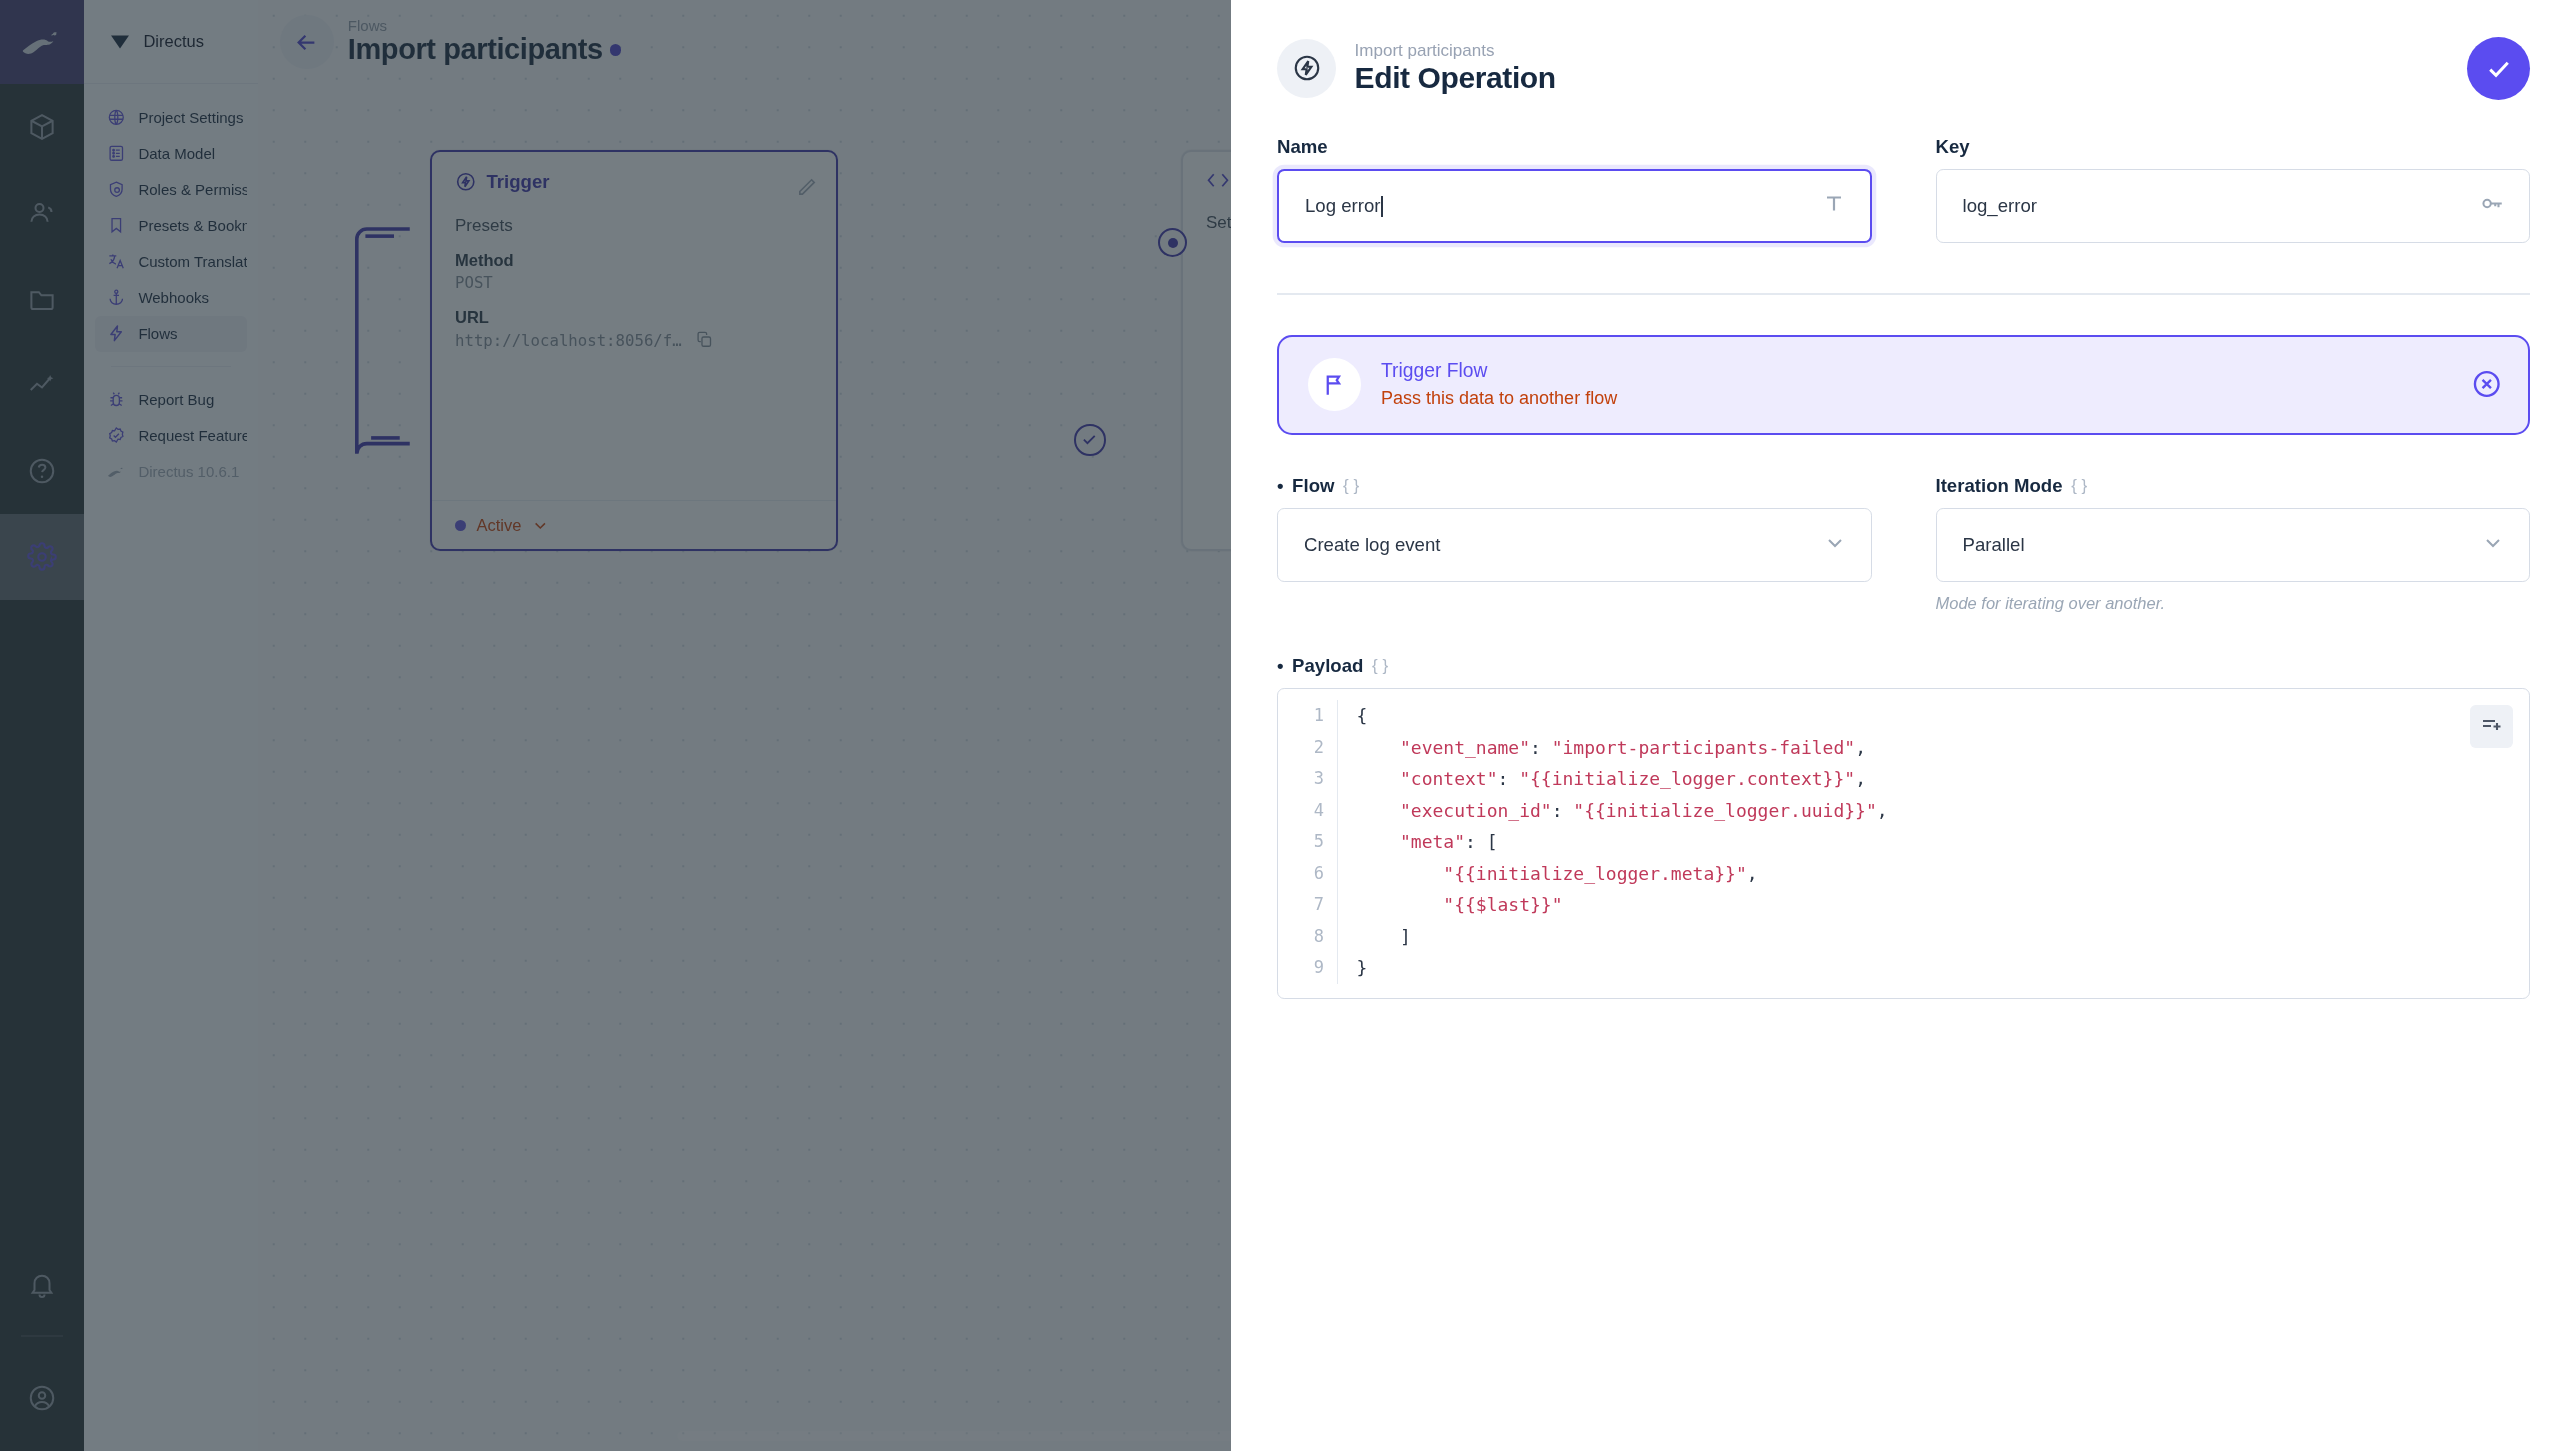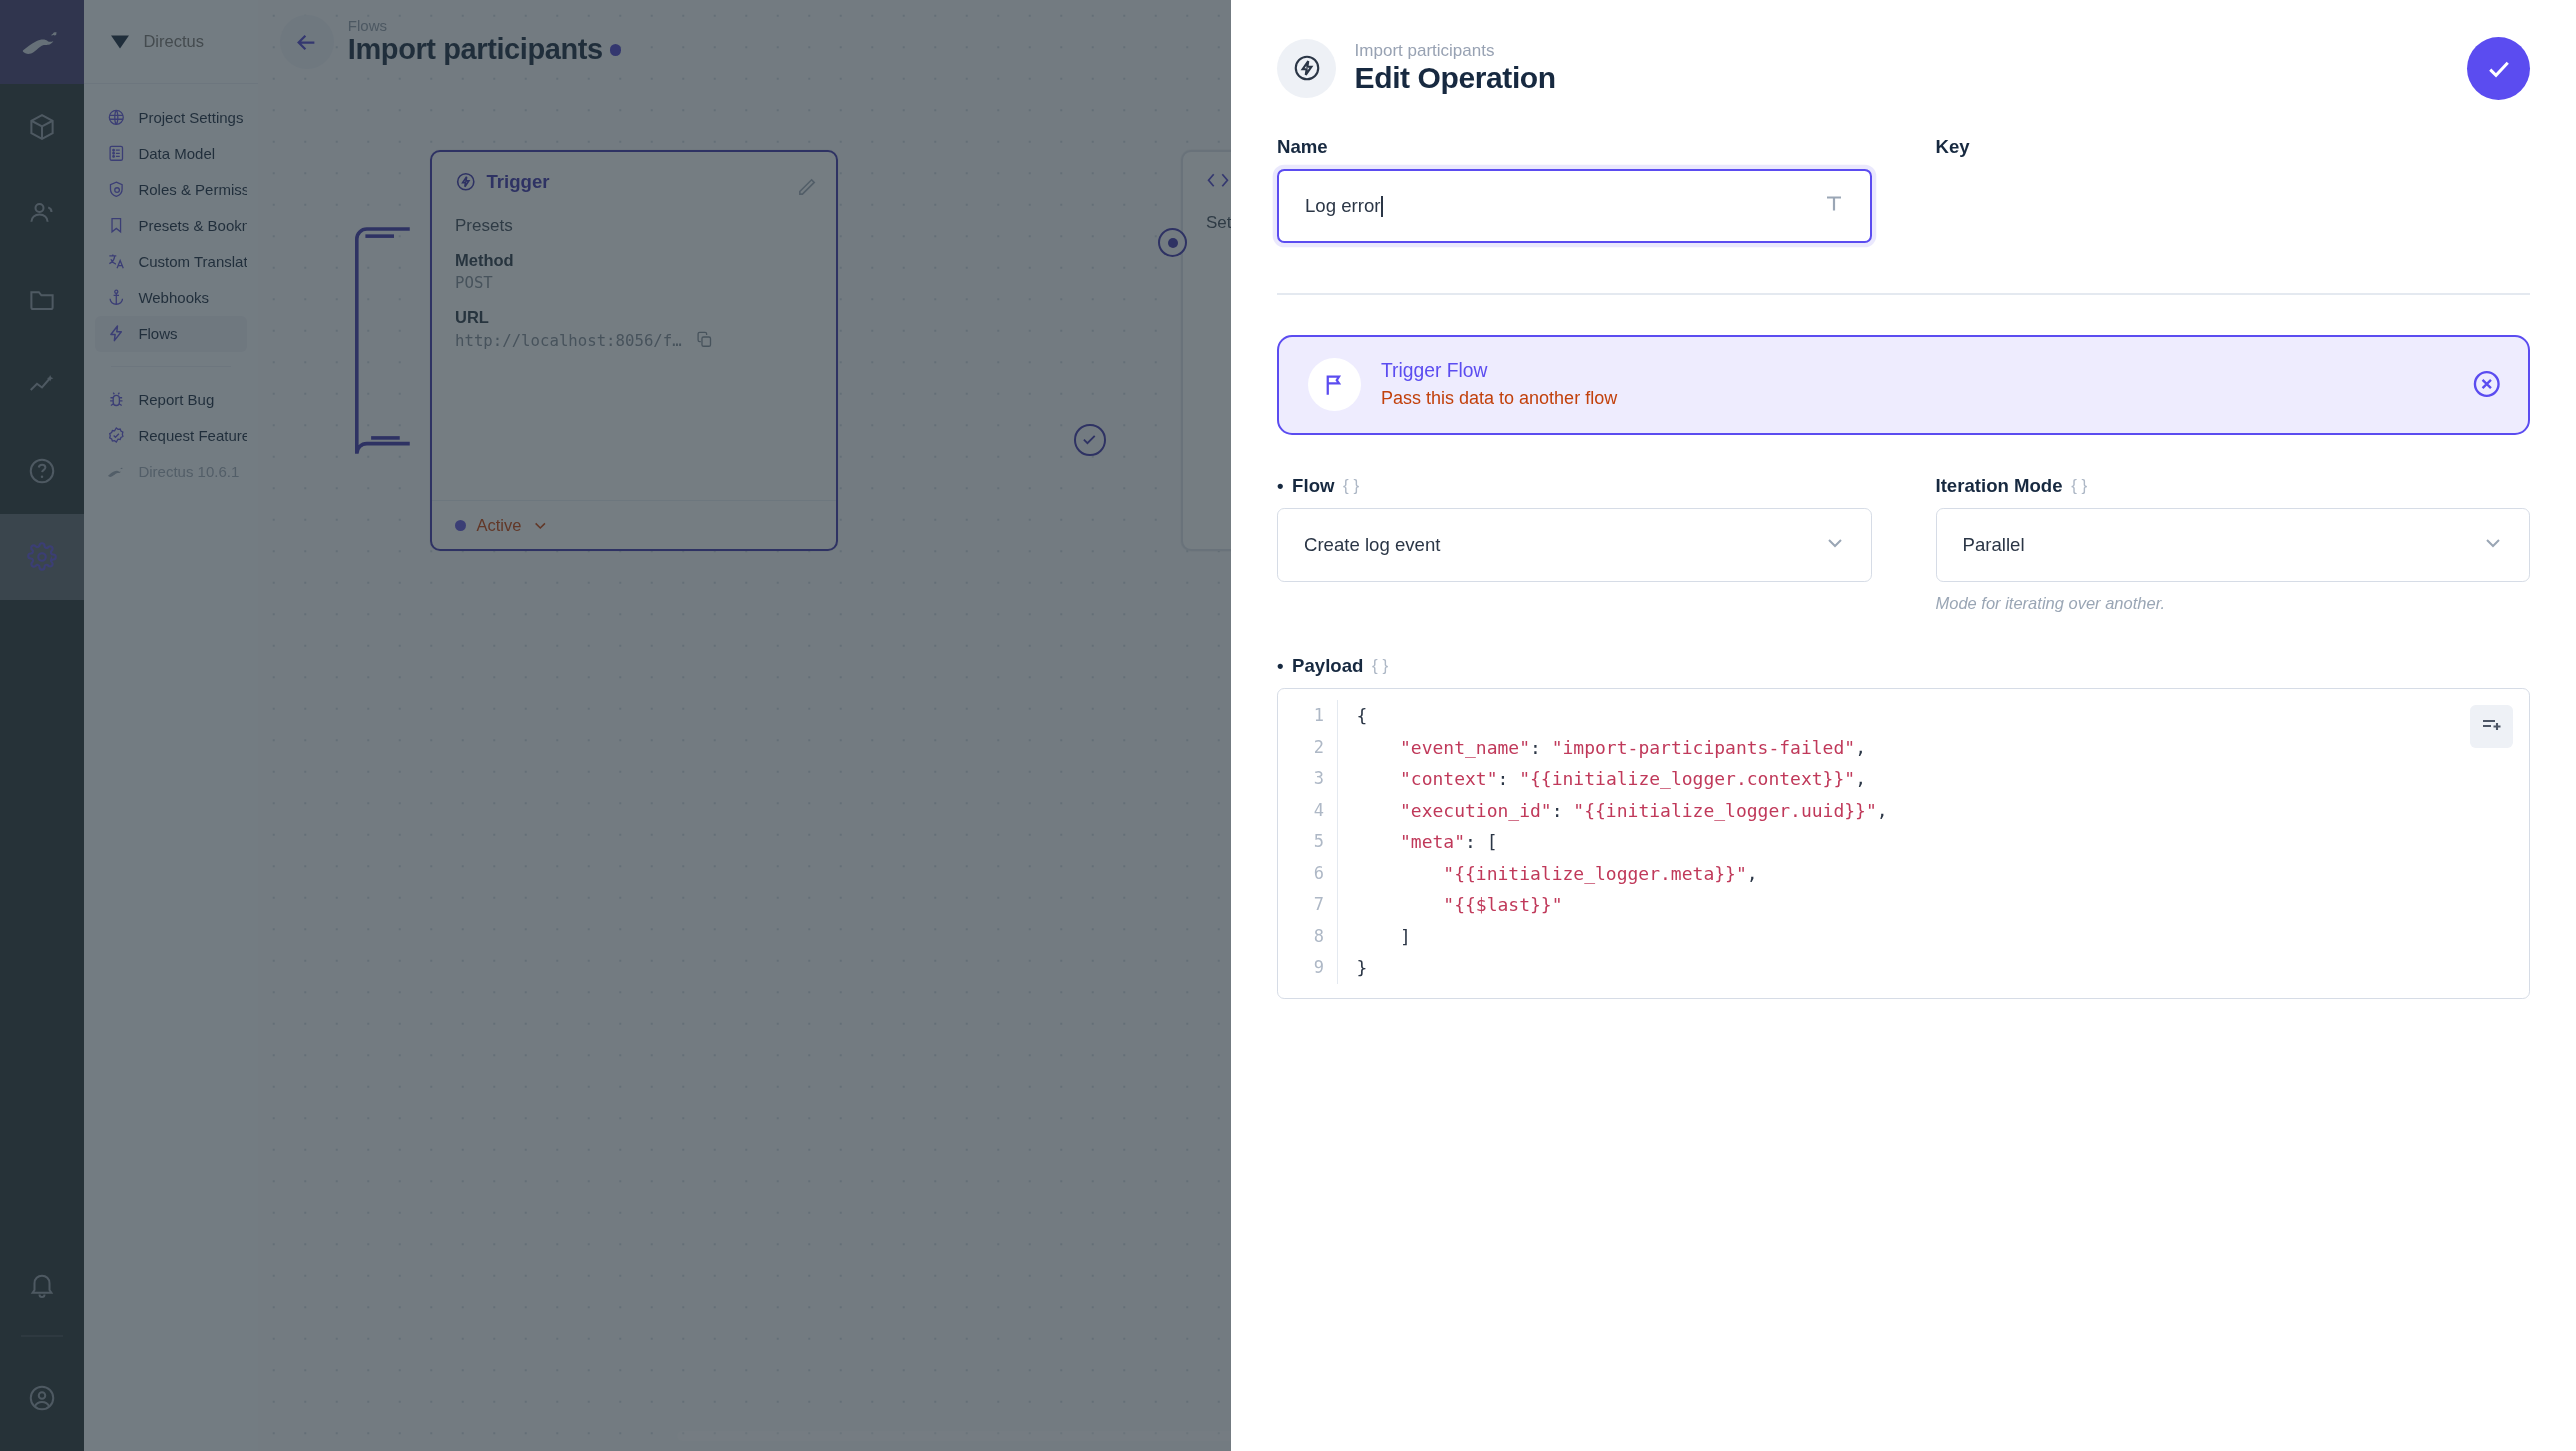--- a/index.html
+++ b/index.html
@@ -31,21 +31,21 @@
   .rail-divider { width: 42px; height: 1.4px; background: #3a454e; margin: 7.2px 0; }
 
   .nav-panel {
     position: absolute; left: 84px; top: 0; width: 174px; height: 1451px;
     background: #f0f4f9;
   }
   .nav-head {
     height: 84px; display: flex; align-items: center; gap: 11.4px;
     padding: 0 24px; border-bottom: 1.4px solid #dfe5ee;
   }
-  .nav-head-title { font-size: 16.5px; color: #737373; font-weight: 400; }
+  .nav-head-title { font-size: 16.5px; color: #0f172a; font-weight: 400; }
   .nav-list { padding: 15.7px 11.4px 0 11.4px; }
   .nav-item {
     display: flex; align-items: center; gap: 13px;
     height: 36px; padding: 0 11.4px; border-radius: 5.7px;
     font-size: 15px; color: #172940; white-space: nowrap; overflow: hidden;
   }
   .nav-item.active { background: #e4e9f2; }
   .nav-item .ico { width: 18.6px; height: 18.6px; flex: 0 0 18.6px; color: #5d52d8; display:flex; align-items:center; justify-content:center;}
   .nav-sep { height: 1.4px; background: #dfe5ee; margin: 14.3px 15.7px; }
   .nav-item.muted { color: #9aa6b5; }
@@ -580,20 +580,29 @@
               <span class="caret"></span>
             <span class="trail">
               <svg width="24" height="24" viewBox="0 0 24 24" fill="none" stroke="currentColor" stroke-width="2.2">
                   <path d="M5 6h14M12 6v13"></path>
                 </svg>
             </span>
           </div>
         </div>
         <div>
           <div class="fld-label">Key</div>
+          <div class="input">
+            <span>log_error</span>
+            <span class="trail">
+              <svg width="26" height="26" viewBox="0 0 24 24" fill="none" stroke="currentColor" stroke-width="1.9">
+                  <circle cx="7.5" cy="12" r="3.4"></circle>
+                  <path d="M10.9 12H21M18 12v3.4M15 12v2.6"></path>
+                </svg>
+            </span>
+          </div>
         </div>
       </div>
 
       <div class="hr"></div>
 
       <div class="banner">
         <div class="banner-ico">
           <svg width="27" height="27" viewBox="0 0 24 24" fill="none" stroke="currentColor" stroke-width="2">
               <path d="M6 21V4M6 5h10l-2 3.2L16 11H6"></path>
             </svg>

